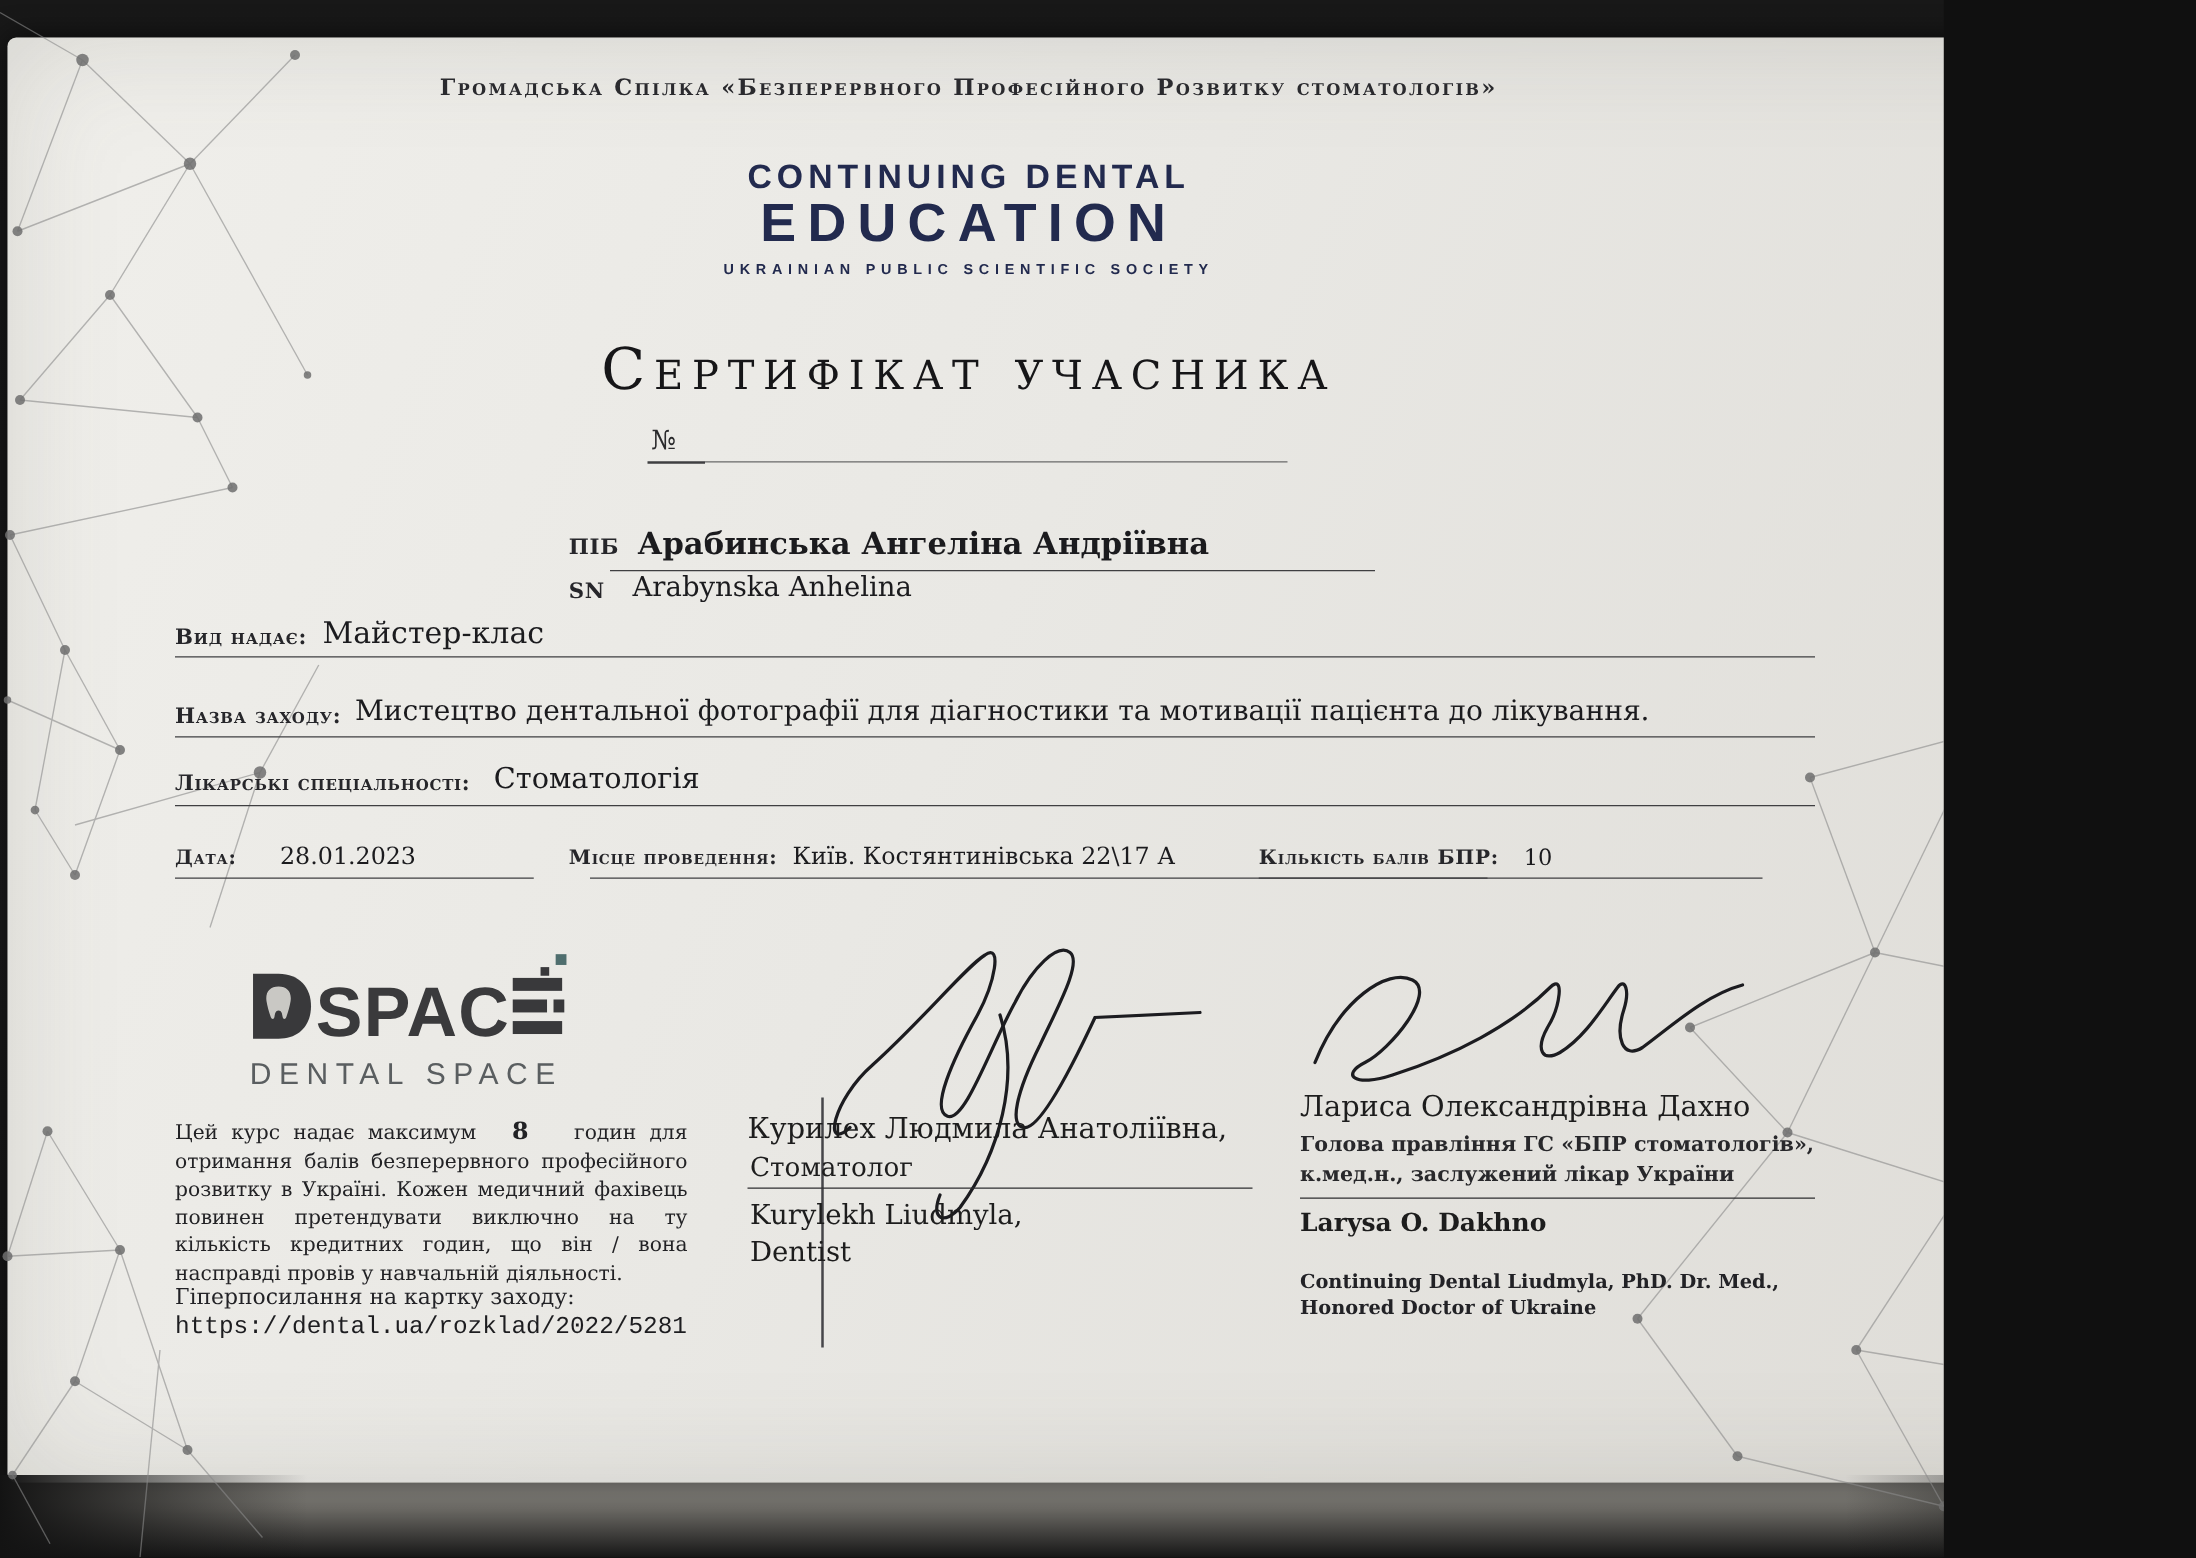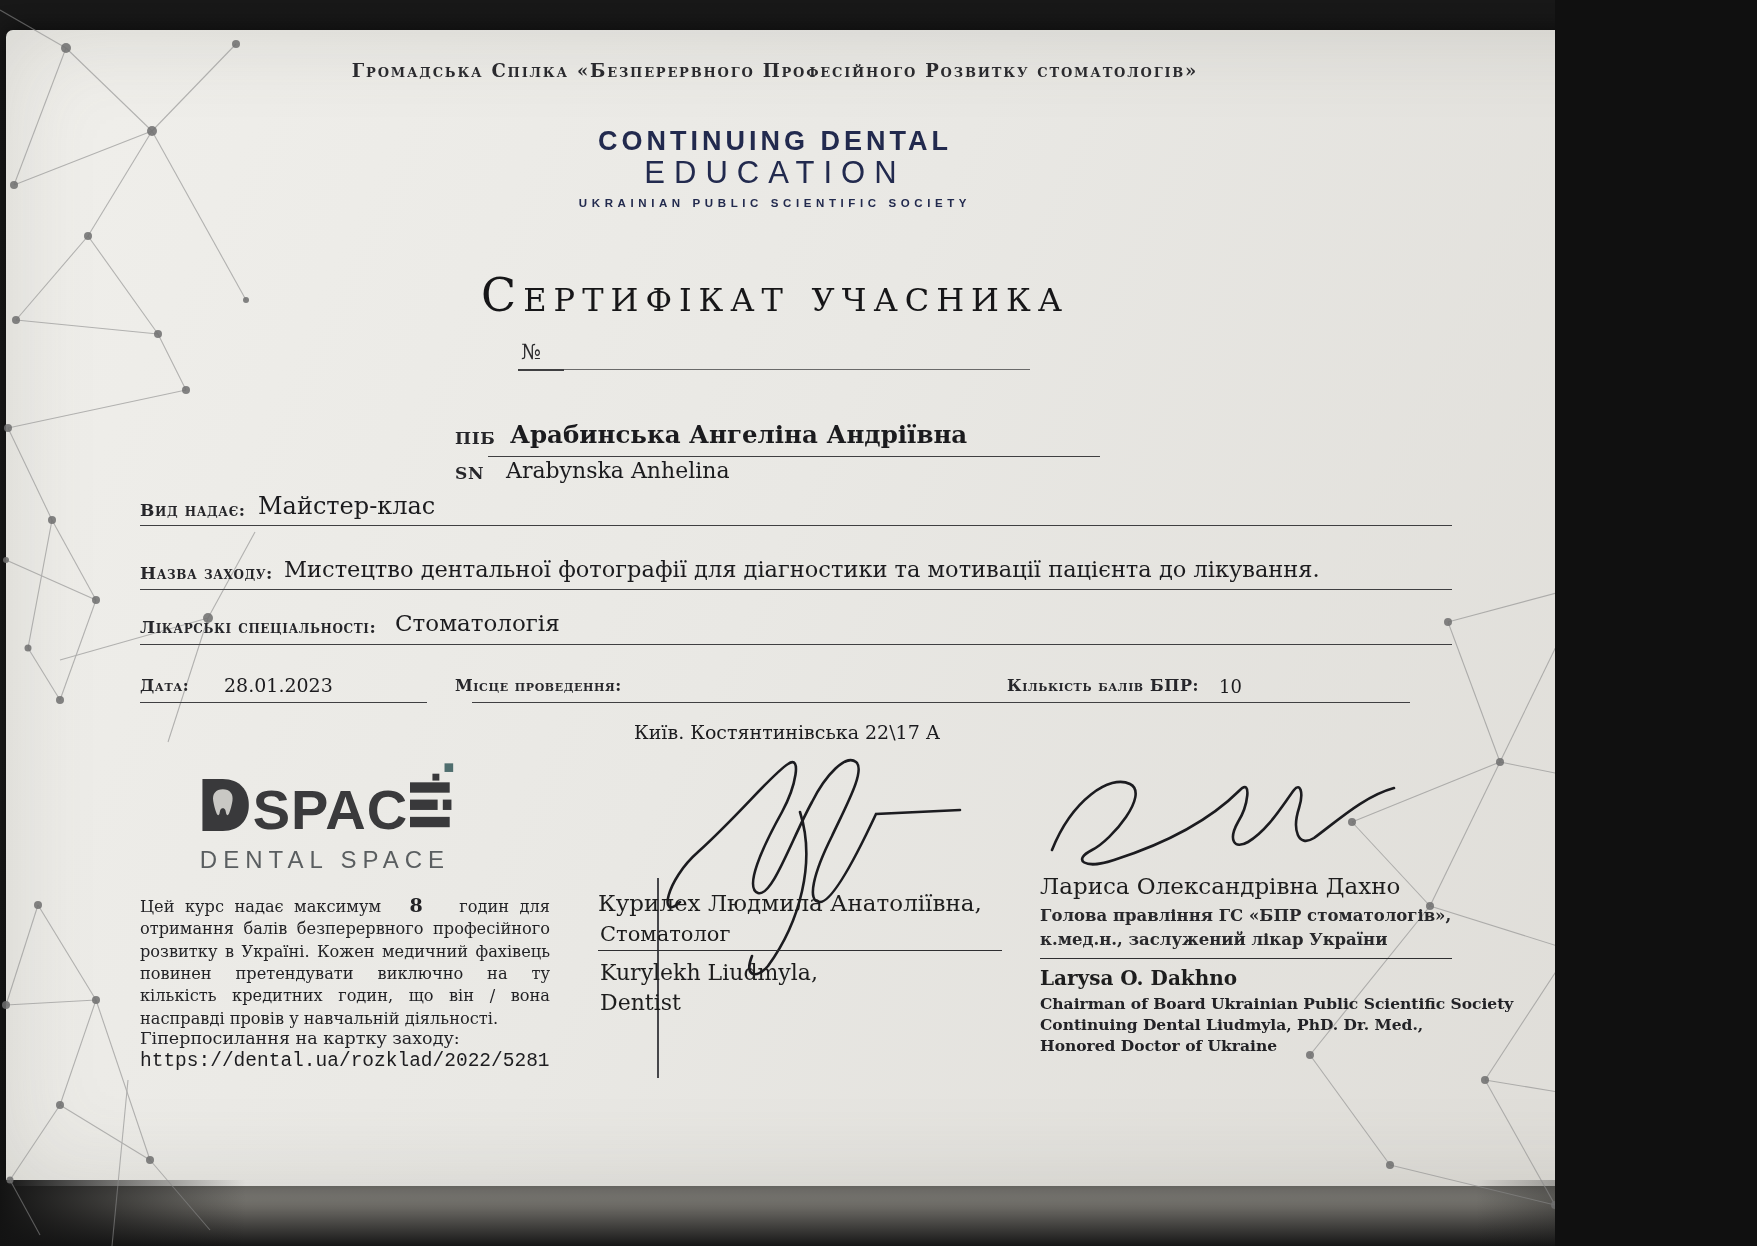--- a/index.html
+++ b/index.html
@@ -133,21 +133,21 @@
       <circle cx="1352" cy="822" r="4"></circle>
         <circle cx="1310" cy="1055" r="4"></circle>
         <circle cx="1555" cy="1205" r="4"></circle>
     </g>
   </svg>
 
   <div class="abs content sc center" style="left:300px;top:60px;width:950px;font-size:18px;font-weight:700;letter-spacing:1.8px;color:#2a2a2e;">Громадська Спілка «Безперервного Професійного Розвитку стоматологів»</div>
 
   <div class="abs content center" style="left:475px;top:126px;width:600px;">
     <div class="logo-sans" style="font-size:27px;font-weight:700;letter-spacing:4px;">CONTINUING DENTAL</div>
-    <div class="logo-sans" style="font-size:31px;font-weight:400;letter-spacing:9px;margin-top:-2px;">EDUCATION</div>
+    <div class="logo-sans" style="font-size:43px;font-weight:700;letter-spacing:9px;margin-top:-2px;">EDUCATION</div>
     <div class="logo-sans" style="font-size:11.5px;font-weight:700;letter-spacing:4.6px;margin-top:6px;">UKRAINIAN PUBLIC SCIENTIFIC SOCIETY</div>
   </div>
 
   <div class="abs content sc center" style="left:375px;top:268px;width:800px;font-size:46px;letter-spacing:7px;color:#161618;">Сертифікат учасника</div>
 
   <div class="abs content" style="left:521px;top:340px;font-size:21px;color:#2a2a2c;">№</div>
   <div class="rule" style="left:518px;top:369px;width:46px;height:2px;"></div>
   <div class="rule" style="left:564px;top:369px;width:466px;height:1px;background:#6a6a6a;"></div>
 
   <div class="abs content lbl" style="left:455px;top:428px;">ПІБ</div>
@@ -167,21 +167,21 @@
 
   <div class="abs content lbl" style="left:140px;top:617px;">Лікарські спеціальності:</div>
   <div class="abs content val" style="left:395px;top:610px;font-size:23px;text-align:right;">Стоматологія</div>
   <div class="rule" style="left:140px;top:644px;width:1312px;"></div>
 
   <div class="abs content lbl" style="left:140px;top:676px;font-size:16px;">Дата:</div>
   <div class="abs content val" style="left:204px;top:674px;font-size:19px;margin-left:20px;">28.01.2023</div>
   <div class="rule" style="left:140px;top:702px;width:287px;"></div>
 
   <div class="abs content lbl" style="left:455px;top:676px;font-size:16px;">Місце проведення:</div>
-  <div class="abs content val" style="left:634px;top:674px;font-size:19px;margin-top:47px;">Київ. Костянтинівська 22\17 А</div>
+  <div class="abs content val" style="left:634px;top:674px;font-size:19px;">Київ. Костянтинівська 22\17 А</div>
   <div class="rule" style="left:472px;top:702px;width:718px;"></div>
 
   <div class="abs content lbl" style="left:1007px;top:676px;font-size:16px;">Кількість балів БПР:</div>
   <div class="abs content val" style="left:1219px;top:676px;font-size:18px;">10</div>
   <div class="rule" style="left:1007px;top:702px;width:403px;"></div>
 
   <div class="abs content" style="left:195px;top:758px;width:260px;">
     <div style="display:flex;align-items:flex-end;gap:2px;">
       <svg width="62" height="62" viewBox="0 0 60 60">
         <path d="M8 2 H30 C48 2 58 14 58 30 C58 46 48 58 30 58 H8 Z" fill="#39393b"></path>
@@ -222,17 +222,16 @@
   <div class="abs content" style="left:600px;top:990px;font-size:22px;">Dentist</div>
 
   <svg class="abs content sig-svg" width="360" height="110" viewBox="0 0 360 110" style="left:1042px;top:762px;overflow:visible;">
     <path d="M10 88 C30 38 68 12 88 22 C108 32 70 78 50 88 C30 98 42 108 72 98 C122 82 168 58 198 28 C210 16 206 44 196 60 C186 78 192 88 206 80 C226 68 240 44 252 28 C258 20 262 30 257 46 C250 68 256 86 272 76 C294 60 322 34 352 26"></path>
   </svg>
   <div class="abs content" style="left:1040px;top:873px;font-size:23px;">Лариса Олександрівна Дахно</div>
   <div class="abs content" style="left:1040px;top:906px;font-size:16.5px;font-weight:600;color:#28282b;">Голова правління ГС «БПР стоматологів»,</div>
   <div class="abs content" style="left:1040px;top:930px;font-size:16.5px;font-weight:600;color:#28282b;">к.мед.н., заслужений лікар України</div>
   <div class="rule" style="left:1040px;top:958px;width:412px;background:#2e2e30;"></div>
   <div class="abs content" style="left:1040px;top:966px;font-size:20px;font-weight:600;">Larysa O. Dakhno</div>
-  <div class="abs content en-small" style="left:1040px;top:994px;">Chairman of Board Ukrainian Public Scientific Society</div>
   <div class="abs content en-small" style="left:1040px;top:1015px;">Continuing Dental Liudmyla, PhD. Dr. Med.,</div>
   <div class="abs content en-small" style="left:1040px;top:1036px;">Honored Doctor of Ukraine</div>
 
 </div>
 
 </body></html>

